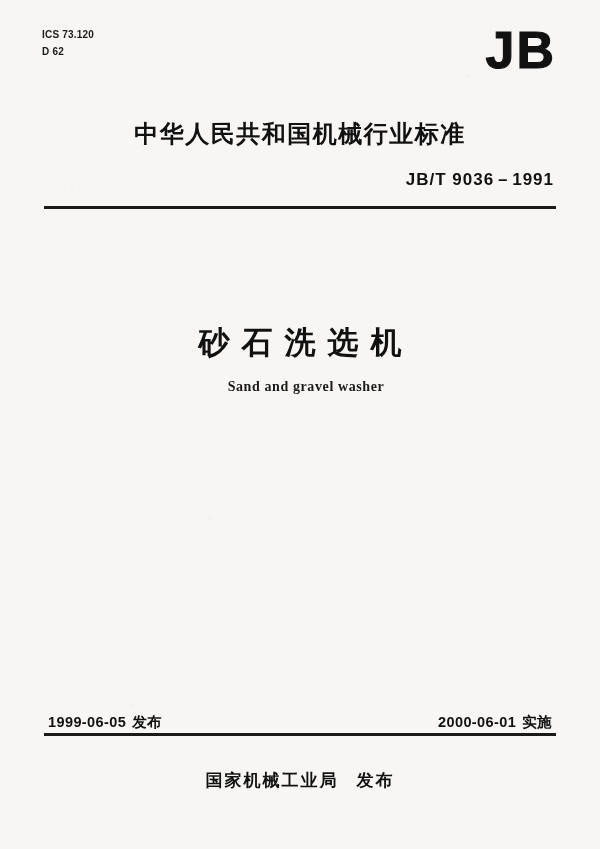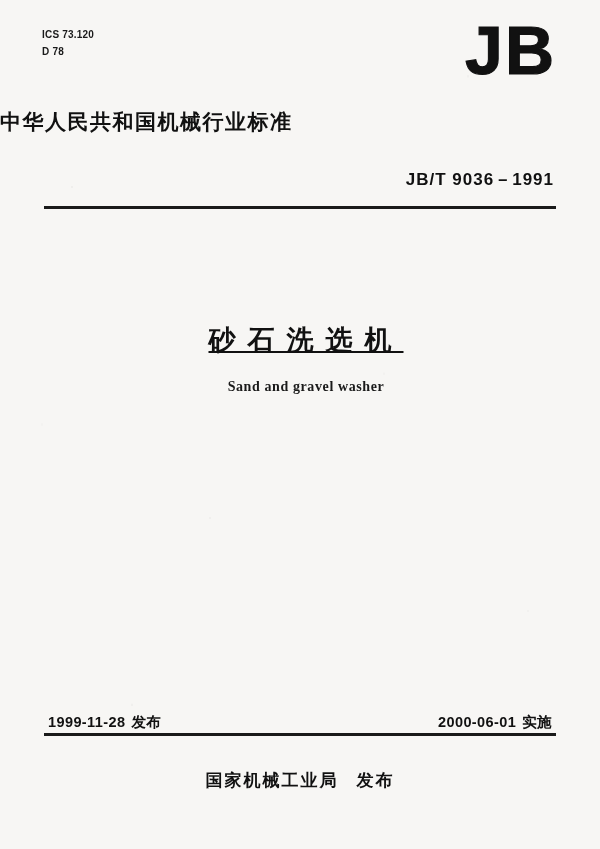--- a/index.html
+++ b/index.html
@@ -51,35 +51,36 @@
     letter-spacing: 0.2px;
   }
   .ics-block div { white-space: nowrap; }
 
   .jb-logo {
     position: absolute;
     right: 44px;
     top: 18px;
     font-family: "Liberation Sans", sans-serif;
     font-weight: bold;
-    font-size: 68px;
+    font-size: 52px;
     line-height: 64px;
     letter-spacing: 2px;
     color: #111;
     -webkit-text-stroke: 1.1px #111;
   }
 
   .nat-title {
     position: absolute;
     left: 0;
     right: 0;
-    top: 108px;
-    font-family: "Liberation Sans", sans-serif;
-    font-weight: bold;
-    font-size: 21px;
+    top: 118px;
+    text-align: center;
+    font-family: "Liberation Sans", sans-serif;
+    font-weight: bold;
+    font-size: 24px;
     letter-spacing: 1.5px;
     color: #111;
   }
 
   .std-number {
     position: absolute;
     right: 46px;
     top: 168px;
     font-family: "Liberation Sans", sans-serif;
     font-weight: bold;
@@ -106,25 +107,24 @@
   }
 
   .doc-title-cn {
     position: absolute;
     left: 0;
     right: 0;
     top: 322px;
     text-align: center;
     font-family: "Liberation Sans", sans-serif;
     font-weight: bold;
-    font-size: 27px;
+    font-size: 31px;
     letter-spacing: 12px;
     text-indent: 12px;
     color: #111;
-    text-decoration: underline;
   }
   .doc-title-en {
     position: absolute;
     left: 0;
     right: 0;
     top: 379px;
     text-align: center;
     font-family: "Liberation Serif", serif;
     font-weight: bold;
     font-size: 14px;
@@ -173,38 +173,38 @@
   }
   .publisher .pub-verb { margin-left: 18px; }
 </style>
 </head>
 <body>
 
 <div class="page">
 
   <div class="ics-block">
     <div>ICS 73.120</div>
-    <div>D 78</div>
+    <div>D 62</div>
   </div>
 
   <div class="jb-logo">JB</div>
 
   <div class="nat-title">中华人民共和国机械行业标准</div>
 
   <div class="std-number">JB/T 9036－1991</div>
 
   <div class="rule-top"></div>
 
   <div class="doc-title-cn">砂石洗选机</div>
   <div class="doc-title-en">Sand and gravel washer</div>
 
   <div class="rule-bottom"></div>
 
   <div class="issue-date">
-    <span>1999-11-28</span><span class="label">发布</span>
+    <span>1999-06-05</span><span class="label">发布</span>
   </div>
 
   <div class="effective-date">
     <span>2000-06-01</span><span class="label">实施</span>
   </div>
 
   <div class="publisher">
     <span>国家机械工业局</span><span class="pub-verb">发布</span>
   </div>
 

